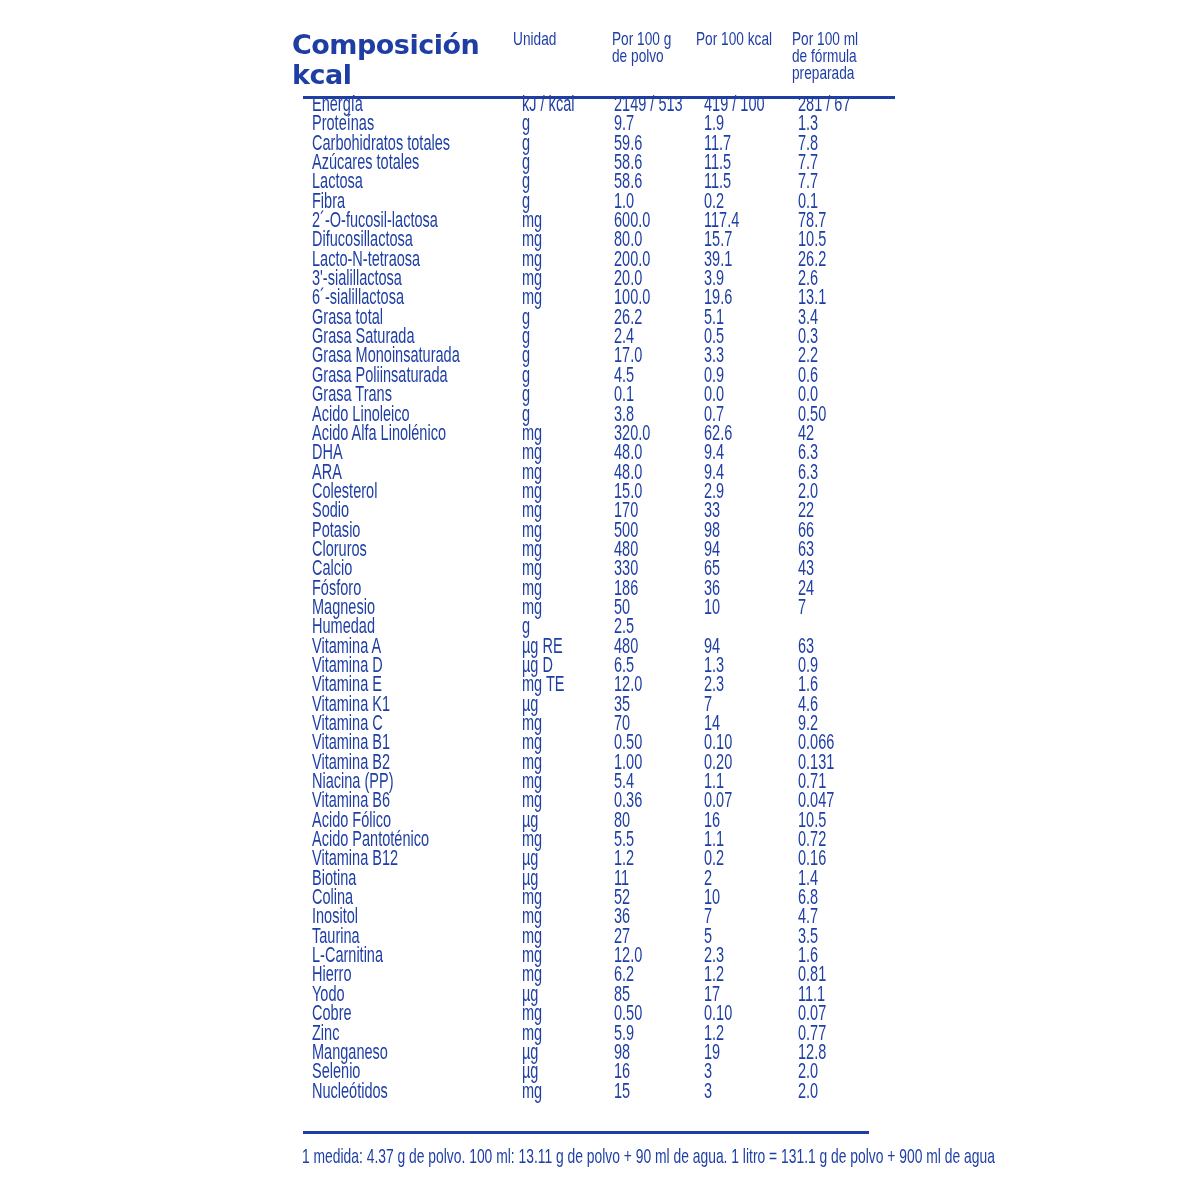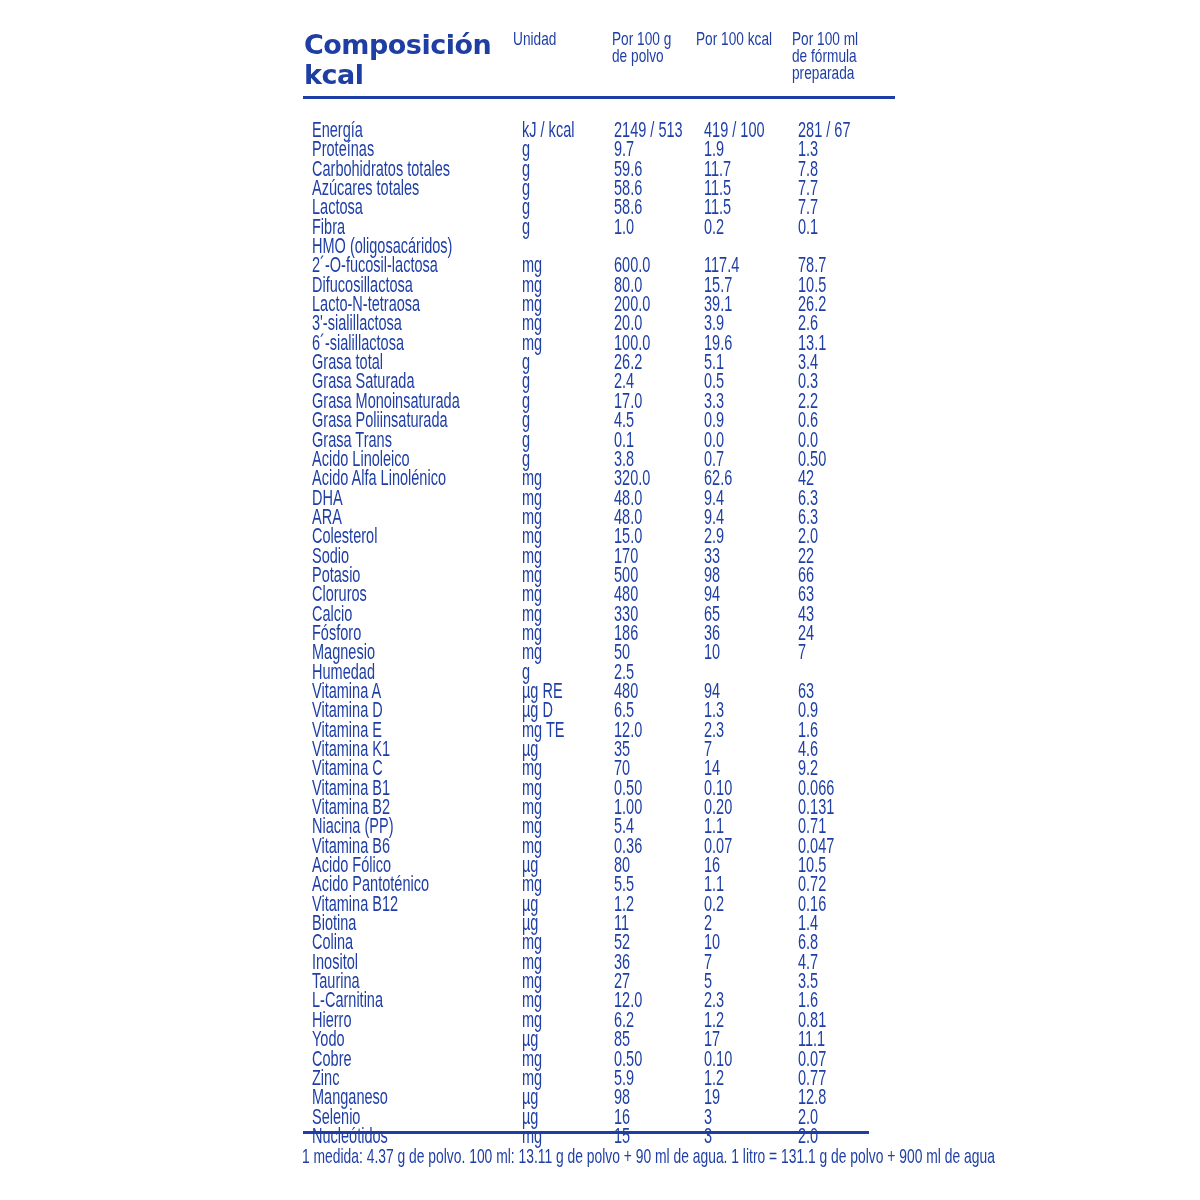--- a/index.html
+++ b/index.html
@@ -1,20 +1,20 @@
 <!DOCTYPE html>
 <html><head>
 <meta charset="utf-8">
 <style>
   html, body { margin:0; padding:0; background:#ffffff; }
   body { width:1200px; height:1200px; position:relative; overflow:hidden; color:#1f3fa6; font-family:"Liberation Sans", sans-serif; }
-  .title { position:absolute; left:304px; top:30px; font-family:"DejaVu Sans", sans-serif; font-weight:bold; font-size:27px; line-height:30px; color:#1e3ea3; letter-spacing:-0.5px; }
+  .title { position:absolute; left:292px; top:30px; font-family:"DejaVu Sans", sans-serif; font-weight:bold; font-size:27px; line-height:30px; color:#1e3ea3; letter-spacing:-0.5px; }
   .hcol { position:absolute; top:30px; font-family:"Liberation Sans", sans-serif; font-size:19px; line-height:17px; color:#1f3fa6; transform:scaleX(0.72); transform-origin:left top; white-space:nowrap; }
   .hline { position:absolute; left:303px; top:96px; width:592px; height:3px; background:#1e3ea3; }
-  .rows { position:absolute; left:312px; top:120px; width:600px; }
+  .rows { position:absolute; left:312px; top:94px; width:600px; }
   .row { position:relative; height:19.35px; }
   .cell { position:absolute; top:0; font-size:22px; line-height:19px; white-space:nowrap; transform:scaleX(0.66); transform-origin:left top; color:#1f3fa6; }
   .c-name { left:0; }
   .c-unit { left:210px; }
   .c-v1 { left:302px; }
   .c-v2 { left:392px; }
   .c-v3 { left:486px; }
   .bline { position:absolute; left:303px; top:1131px; width:566px; height:3px; background:#1e3ea3; }
   .foot { position:absolute; left:302px; top:1145px; font-size:21px; line-height:22px; white-space:nowrap; transform:scaleX(0.66); transform-origin:left top; color:#1f3fa6; }
 </style>
@@ -82,27 +82,20 @@
         <span class="cell c-v3">7.7</span>
       </div>
       <div class="row">
         <span class="cell c-name">Fibra</span>
         <span class="cell c-unit">g</span>
         <span class="cell c-v1">1.0</span>
         <span class="cell c-v2">0.2</span>
         <span class="cell c-v3">0.1</span>
       </div>
       <div class="row">
-        <span class="cell c-name">HMO (oligosacáridos)</span>
-        <span class="cell c-unit"></span>
-        <span class="cell c-v1"></span>
-        <span class="cell c-v2"></span>
-        <span class="cell c-v3"></span>
-      </div>
-      <div class="row">
         <span class="cell c-name">2´-O-fucosil-lactosa</span>
         <span class="cell c-unit">mg</span>
         <span class="cell c-v1">600.0</span>
         <span class="cell c-v2">117.4</span>
         <span class="cell c-v3">78.7</span>
       </div>
       <div class="row">
         <span class="cell c-name">Difucosillactosa</span>
         <span class="cell c-unit">mg</span>
         <span class="cell c-v1">80.0</span>

